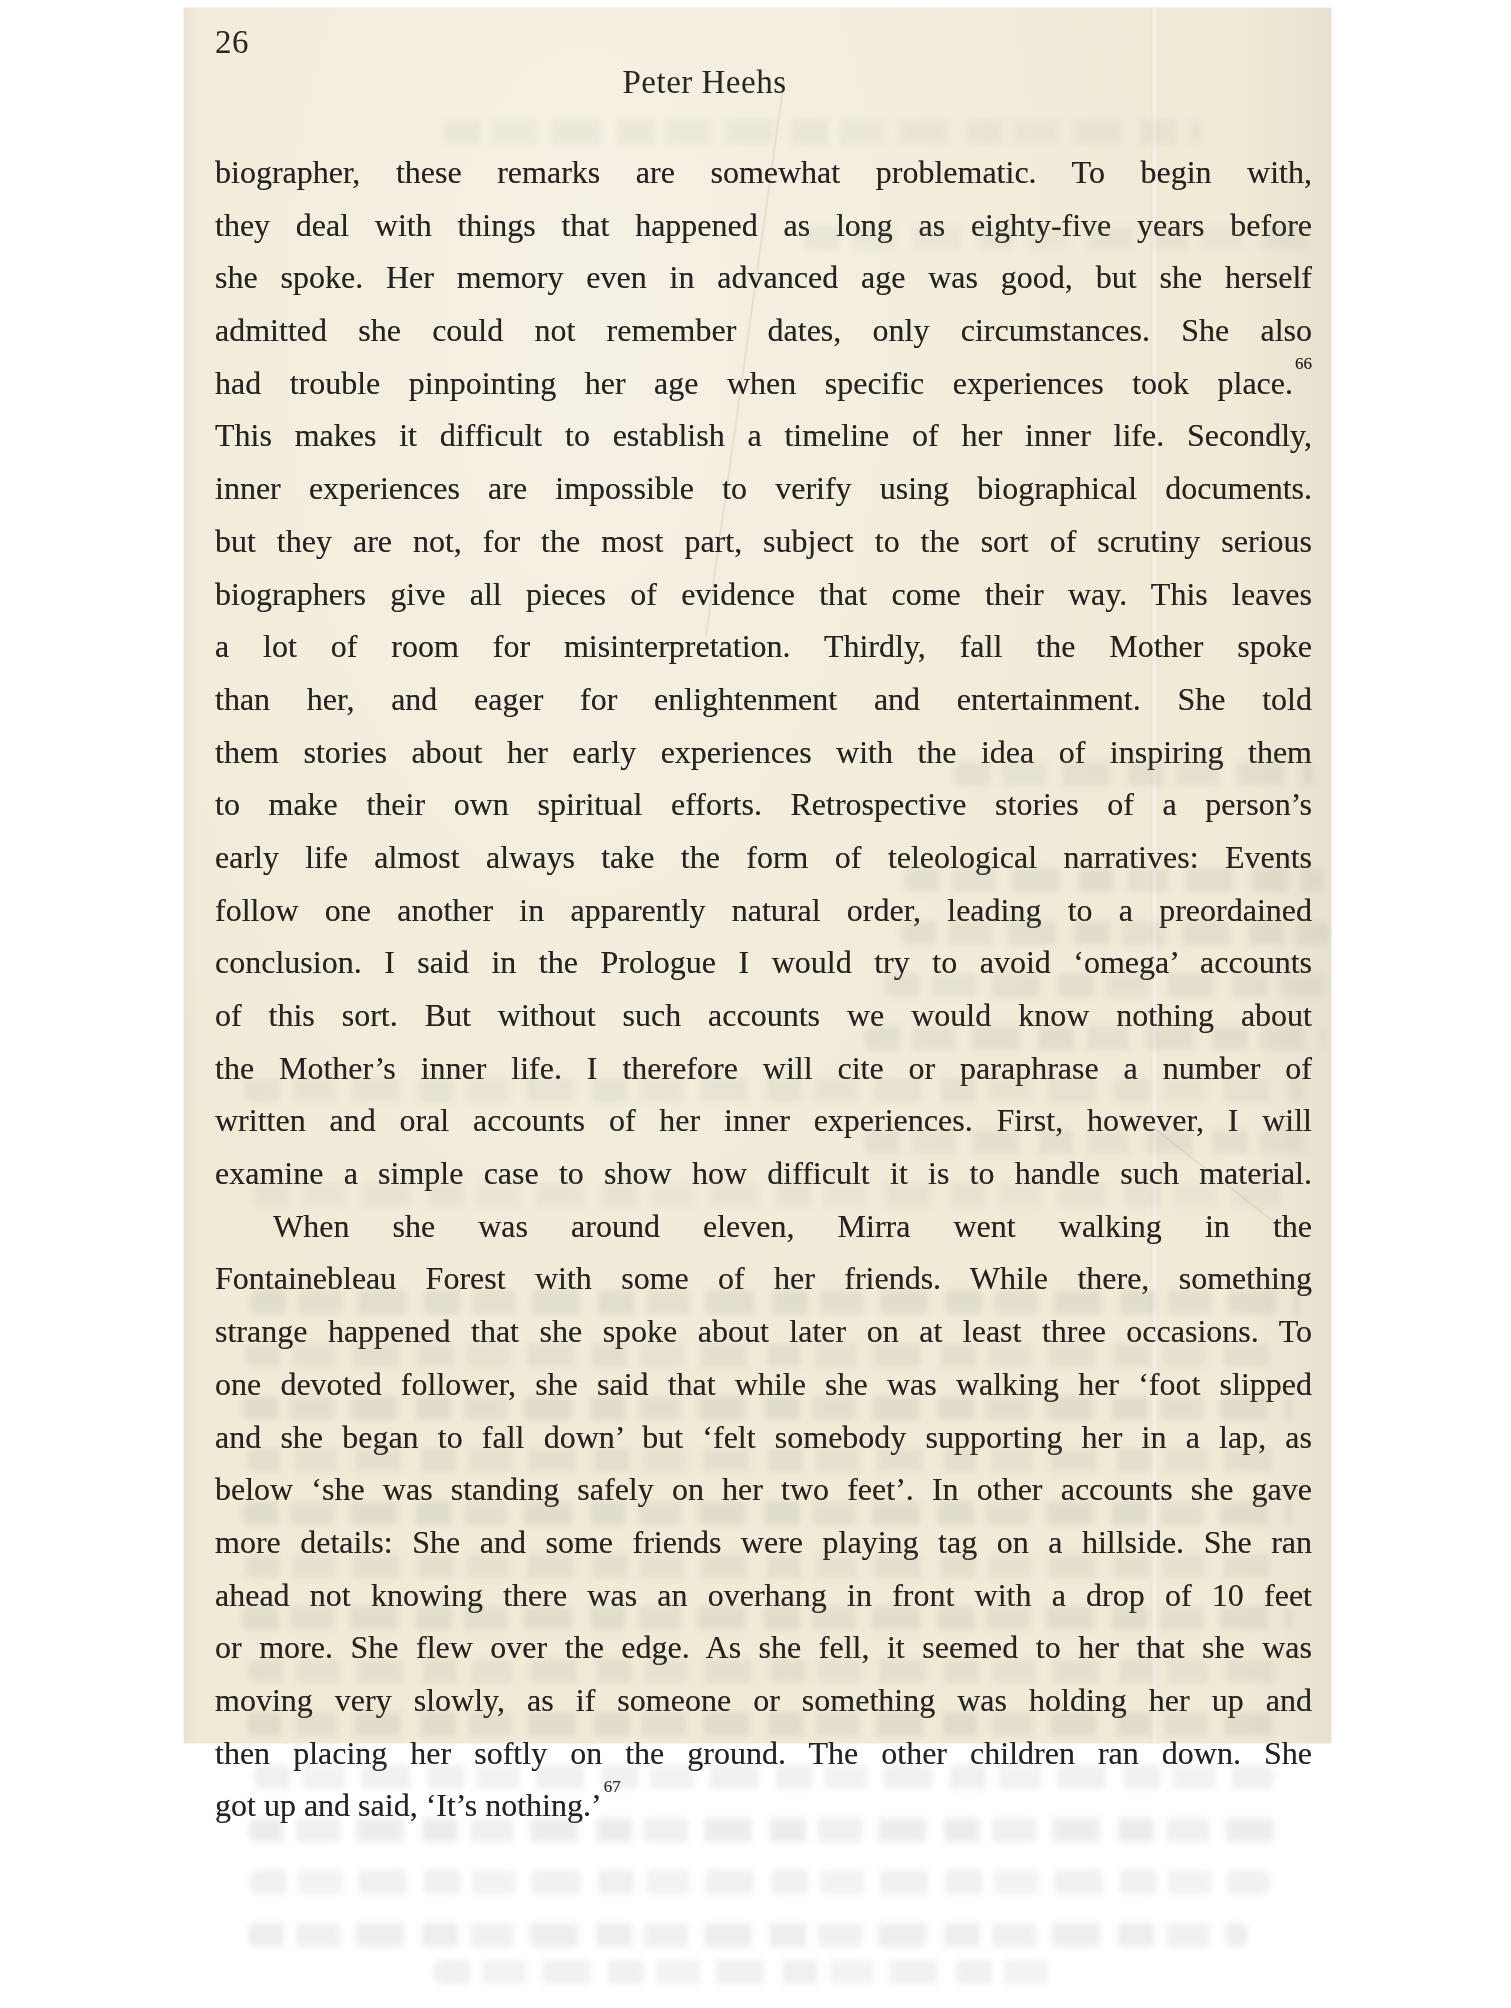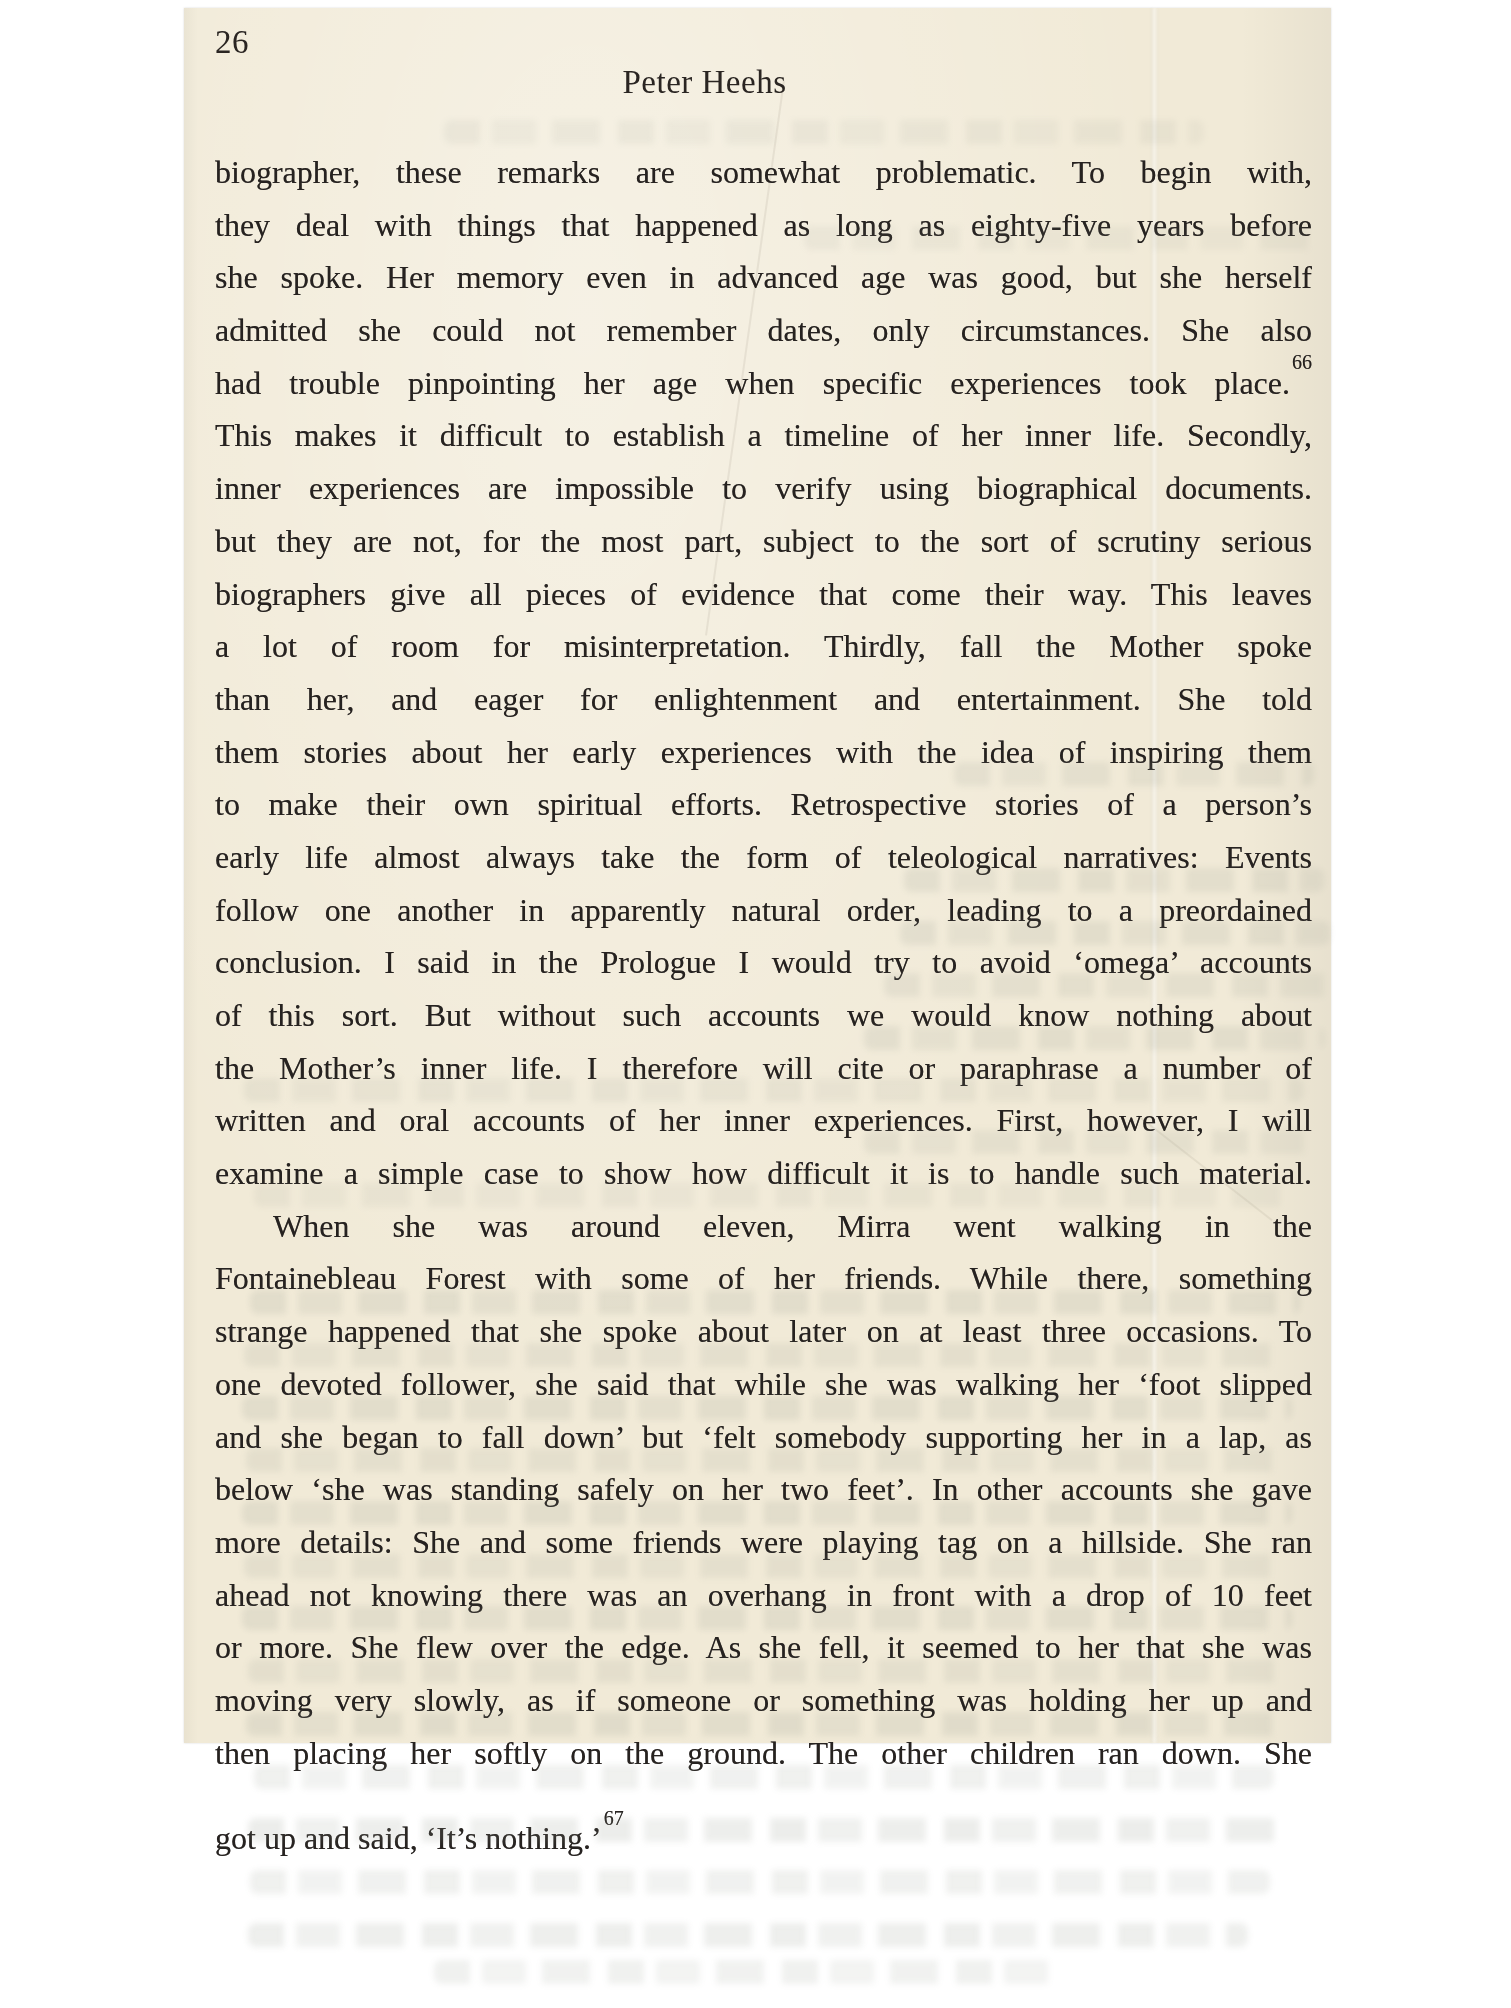--- a/index.html
+++ b/index.html
@@ -59,23 +59,23 @@
     line-height: 52.7px;
     height: 52.7px;
     color: #262220;
     text-align: justify;
     text-align-last: justify;
     text-justify: inter-word;
     white-space: nowrap;
     text-shadow: 0 0 0.6px rgba(38,34,32,0.55);
   }
   .line.indent { text-indent: 58px; }
-  .line.end-line { text-align-last: left; margin-top: 33px; }
+  .line.end-line { text-align-last: left; }
   .line sup {
-    font-size: 20px;
+    font-size: 17px;
     line-height: 0;
     position: relative; top: -13px;
     margin-left: 2px;
   }
   .ghost {
     position: absolute;
     height: 24px;
     border-radius: 8px;
     filter: blur(3px);
     background: repeating-linear-gradient(90deg,

